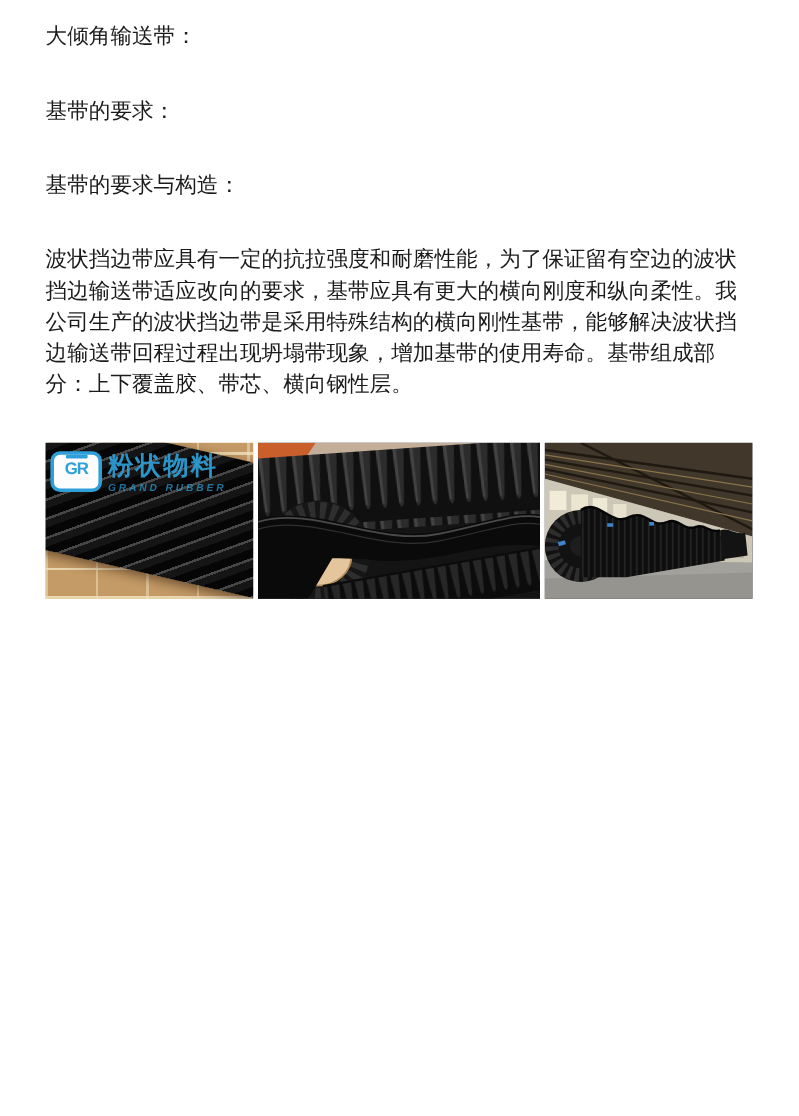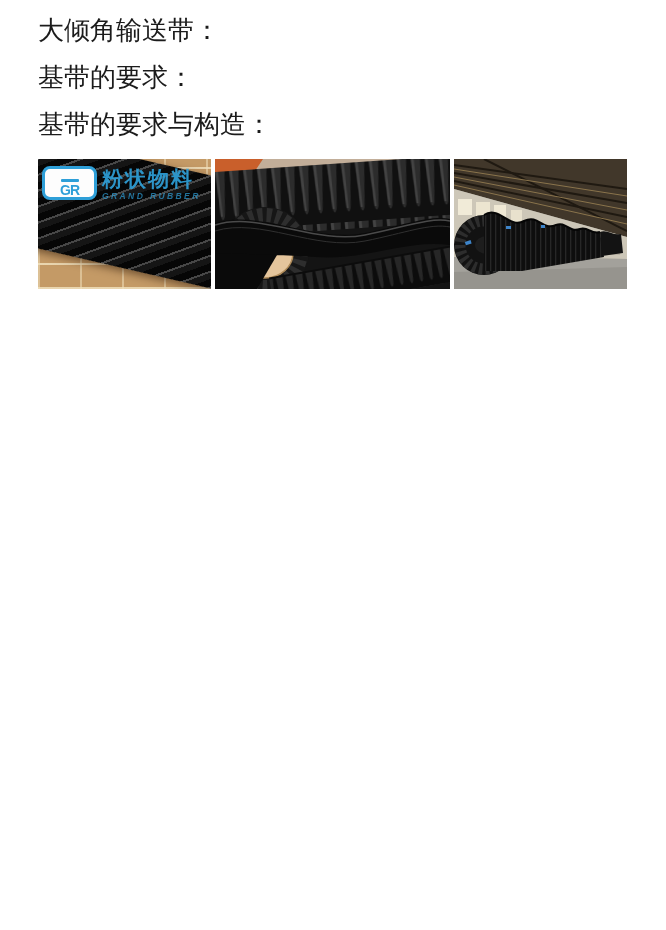--- a/index.html
+++ b/index.html
@@ -7,21 +7,21 @@
     width:666px;height:930px;overflow:hidden;
     font-family:"Liberation Sans","DejaVu Sans",sans-serif;
     color:#1b1b1b;
   }
   .page{box-sizing:border-box;width:666px;height:930px;padding:0 38px;background:#fff;}
   .title{
     font-size:52px;line-height:70px;font-weight:normal;
     text-align:center;margin:16px 0 0;letter-spacing:1px;color:#000;
   }
   .line,.para{
-    font-size:26px;line-height:26px;margin:21px 0;
+    font-size:18px;line-height:26px;margin:36px 0;
     word-break:break-all;text-align:left;white-space:pre-wrap;
   }
   .intro{margin-top:17px;}
   
   .photos{display:flex;gap:4px;margin-top:22px;}
   .photo{height:130px;position:relative;overflow:hidden;flex:none;background:#111;}
   .photo-1{width:173px;
     background-color:#c49a66;
     background-image:
       repeating-linear-gradient(0deg, rgba(240,224,188,.85) 0 2px, rgba(0,0,0,0) 2px 24px),
@@ -30,23 +30,23 @@
   .photo-2{width:235px;}
   .photo-3{width:173px;}
   .belt-band{
     position:absolute;left:-45px;top:0;width:280px;height:110px;
     transform:rotate(13deg);
     background:repeating-linear-gradient(147deg,#060606 0 7px,#474747 7px 9px,#151515 9px 15px);
     box-shadow:0 3px 9px rgba(40,20,5,.55);
   }
   .logo{position:absolute;left:4px;top:7px;display:flex;align-items:flex-start;z-index:3;}
   .logo-badge{
-    width:55px;height:34px;box-sizing:border-box;
+    width:43px;height:34px;box-sizing:border-box;
     border:3px solid #2e9fd8;border-radius:8px;background:#fdfdfd;
-    display:flex;flex-direction:column;align-items:center;justify-content:flex-end;
+    display:flex;flex-direction:column;align-items:center;justify-content:flex-start;
   }
   .gr-bar{width:18px;height:3px;background:#2e9fd8;border-radius:1px;margin-bottom:1px;}
   .gr-text{font-size:14px;font-weight:bold;color:#2e9fd8;letter-spacing:-1px;line-height:14px;}
   .logo-words{margin-left:5px;padding-top:1px;}
   .logo-cn{font-size:21px;font-weight:bold;color:#2e9fd8;letter-spacing:2px;line-height:24px;opacity:.92;}
   .logo-en{font-size:8.5px;font-weight:bold;color:#2e9fd8;letter-spacing:2.4px;line-height:10px;opacity:.7;font-style:italic;}
   svg{display:block;}
 </style>
 </head>
 <body>
@@ -55,20 +55,21 @@
 
 
   <p class="line intro">大倾角输送带：</p>
 
 
 
   <p class="line">基带的要求：</p>
 
   <p class="line">基带的要求与构造：</p>
 
+  <p class="para">波状挡边带应具有一定的抗拉强度和耐磨性能，为了保证留有空边的波状挡边输送带适应改向的要求，基带应具有更大的横向刚度和纵向柔性。我公司生产的波状挡边带是采用特殊结构的横向刚性基带，能够解决波状挡边输送带回程过程出现坍塌带现象，增加基带的使用寿命。基带组成部分：上下覆盖胶、带芯、横向钢性层。</p>
 
   <div class="photos">
 
     <div class="photo photo-1">
       <div class="belt-band"></div>
       <div class="logo">
         <div class="logo-badge">
           <span class="gr-bar"></span>
           <span class="gr-text">GR</span>
         </div>

